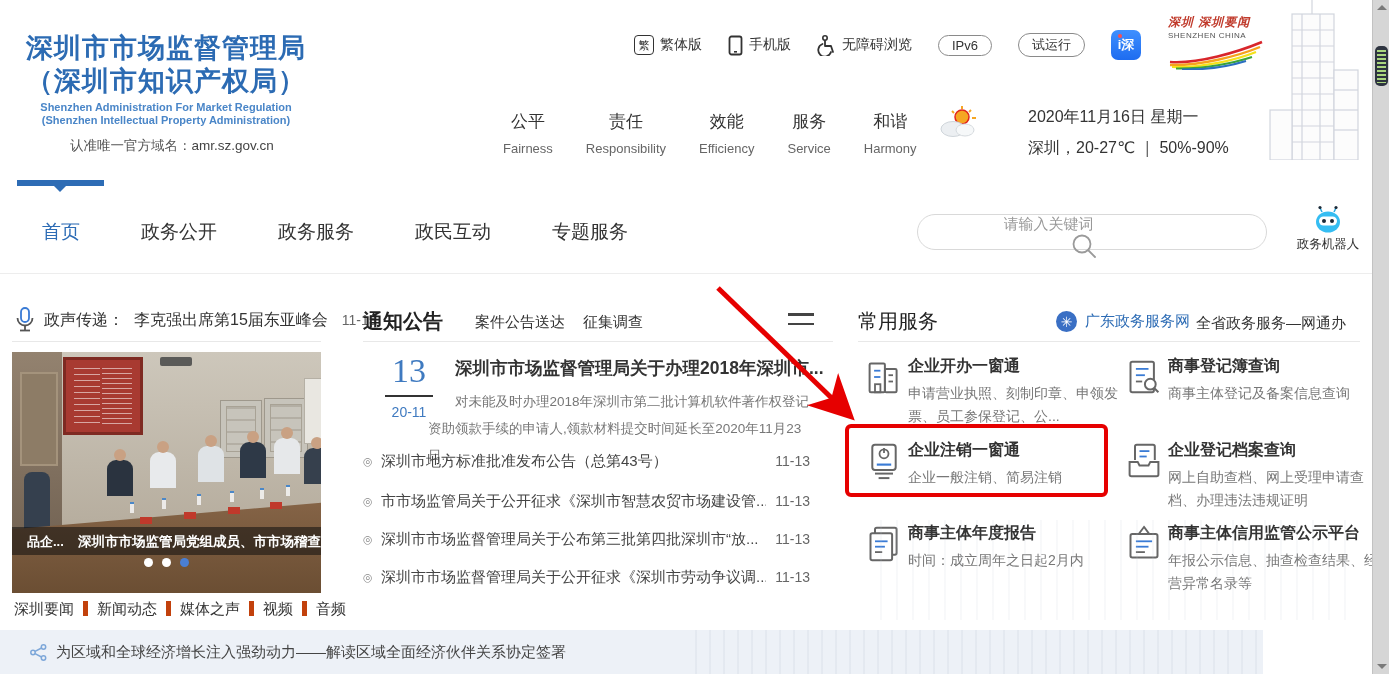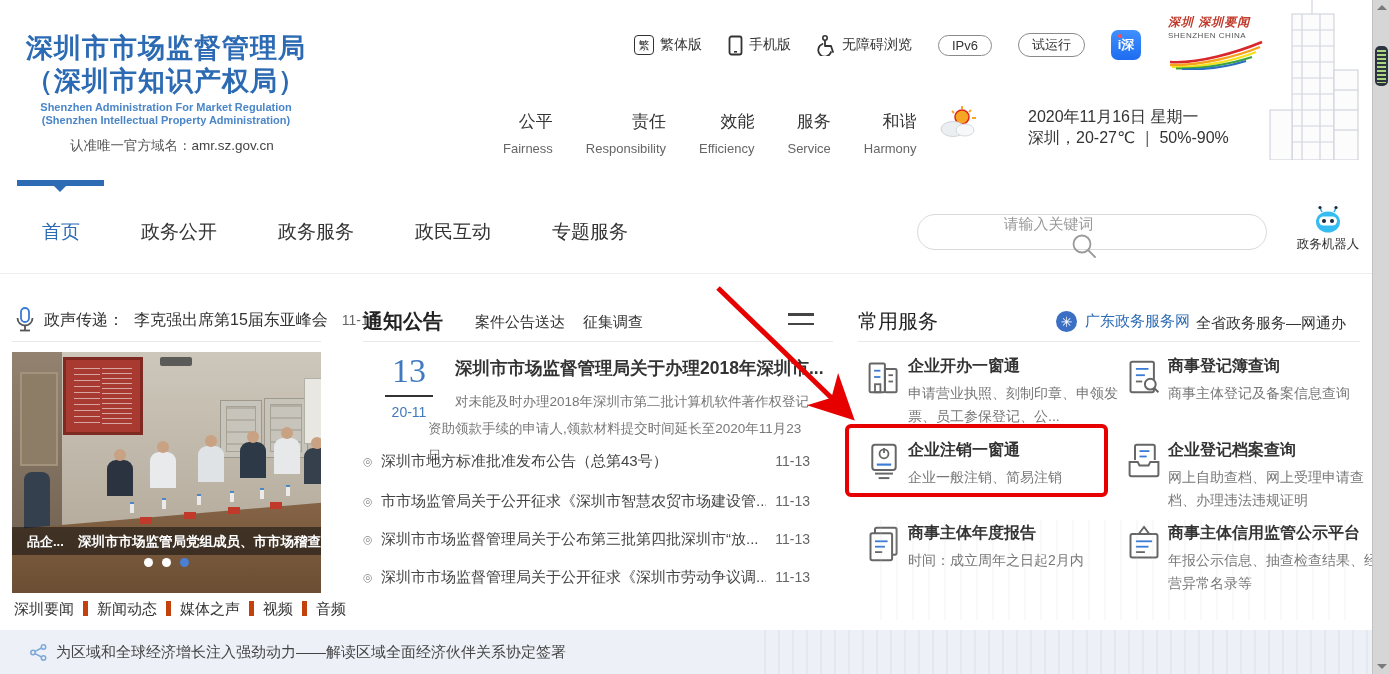--- a/index.html
+++ b/index.html
@@ -24,27 +24,27 @@
   .app-badge { width:30px; height:30px; border-radius:7px; background:linear-gradient(180deg,#3f90ff,#1e6cf0); color:#fff; font-weight:bold; font-size:13px; display:flex; align-items:center; justify-content:center; position:relative; }
   .app-badge::after { content:""; position:absolute; top:4px; left:7px; width:4px; height:4px; background:#ff4d4d; border-radius:50%; }
 
   .sz-logo { position:absolute; left:1168px; top:14px; width:100px; text-align:left; }
   .sz-logo .l1 { font-size:12px; color:#c03a2b; font-style:italic; font-weight:bold; letter-spacing:1px; }
   .sz-logo .l2 { font-size:8px; color:#555; letter-spacing:.5px; }
 
   .building-art { position:absolute; left:1262px; top:0; opacity:.75; }
 
   .values { position:absolute; left:503px; top:110px; display:flex; gap:33px; }
-  .value { text-align:right; }
+  .value { text-align:center; }
   .value .cn { font-size:17px; color:#333; margin-bottom:8px; }
   .value .en { font-size:13px; color:#666; }
 
   .weather-icon { position:absolute; left:938px; top:105px; }
   .weather-text { position:absolute; left:1028px; top:107px; font-size:16px; color:#333; }
-  .weather-text .w2 { margin-top:0; }
+  .weather-text .w2 { margin-top:10px; }
 
   
   .nav-indicator { position:absolute; left:17px; top:180px; width:87px; height:6px; background:#2d6cb5; }
   .nav-indicator::after { content:""; position:absolute; left:37px; top:6px; border:6px solid transparent; border-top-color:#2d6cb5; }
   .nav { position:absolute; left:42px; top:219px; display:flex; gap:61px; font-size:19px; color:#333; }
   .nav-item { cursor:pointer; white-space:nowrap; }
   .nav-item.active { color:#2d6cb5; }
   .section-divider { position:absolute; left:0; top:273px; width:1389px; height:1px; background:#ededed; }
 
   .search { position:absolute; left:917px; top:214px; width:350px; height:36px; border:1px solid #d9d9d9; border-radius:21px; background:#fff; display:flex; align-items:center;flex-direction:column; }
@@ -137,21 +137,21 @@
 
   
   .hl-box { position:absolute; left:845px; top:424px; width:263px; height:73px; border:4px solid #e60000; border-radius:6px; pointer-events:none; }
   .arrow-svg { position:absolute; left:706px; top:278px; pointer-events:none; }
 
   
   .wm { position:absolute; left:880px; top:520px; width:480px; height:100px; opacity:.5;
         background:repeating-linear-gradient(90deg,rgba(190,198,210,.22) 0 2px,transparent 2px 16px); pointer-events:none; }
 
   
-  .banner { position:absolute; left:0; top:630px; width:1389px; height:44px; background:#edf1f7; }
+  .banner { position:absolute; left:0; top:630px; width:1263px; height:44px; background:#edf1f7; }
   .banner::after { content:""; position:absolute; right:0; top:0; width:45%; height:100%;
         background:repeating-linear-gradient(90deg,rgba(180,190,205,.16) 0 2px,transparent 2px 14px); }
   .banner-inner { position:absolute; left:30px; top:13px; display:flex; align-items:center; gap:9px; }
   .banner-text { font-size:15px; color:#444; cursor:pointer; }
 
   
   .scrollbar { position:absolute; right:0; top:0; width:17px; height:674px; background:#d6d6d6; border-left:1px solid #c2c2c2; }
   .sb-arrow { position:absolute; left:4px; width:0; height:0; border:5px solid transparent; cursor:pointer; }
   .sb-up { top:5px; border-bottom-color:#7a7a7a; border-top-width:0; }
   .sb-down { bottom:5px; border-top-color:#7a7a7a; border-bottom-width:0; }

